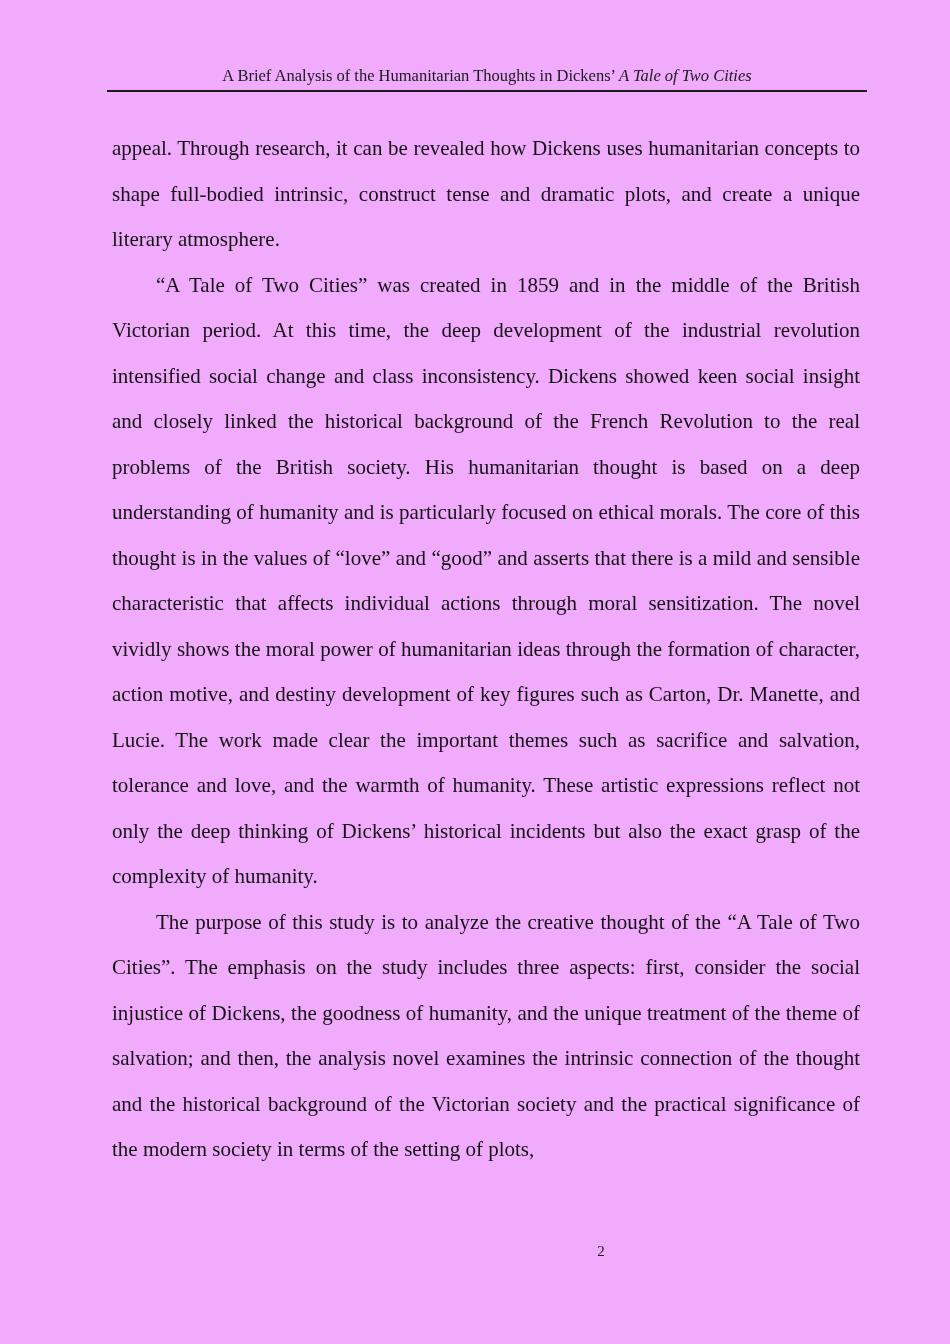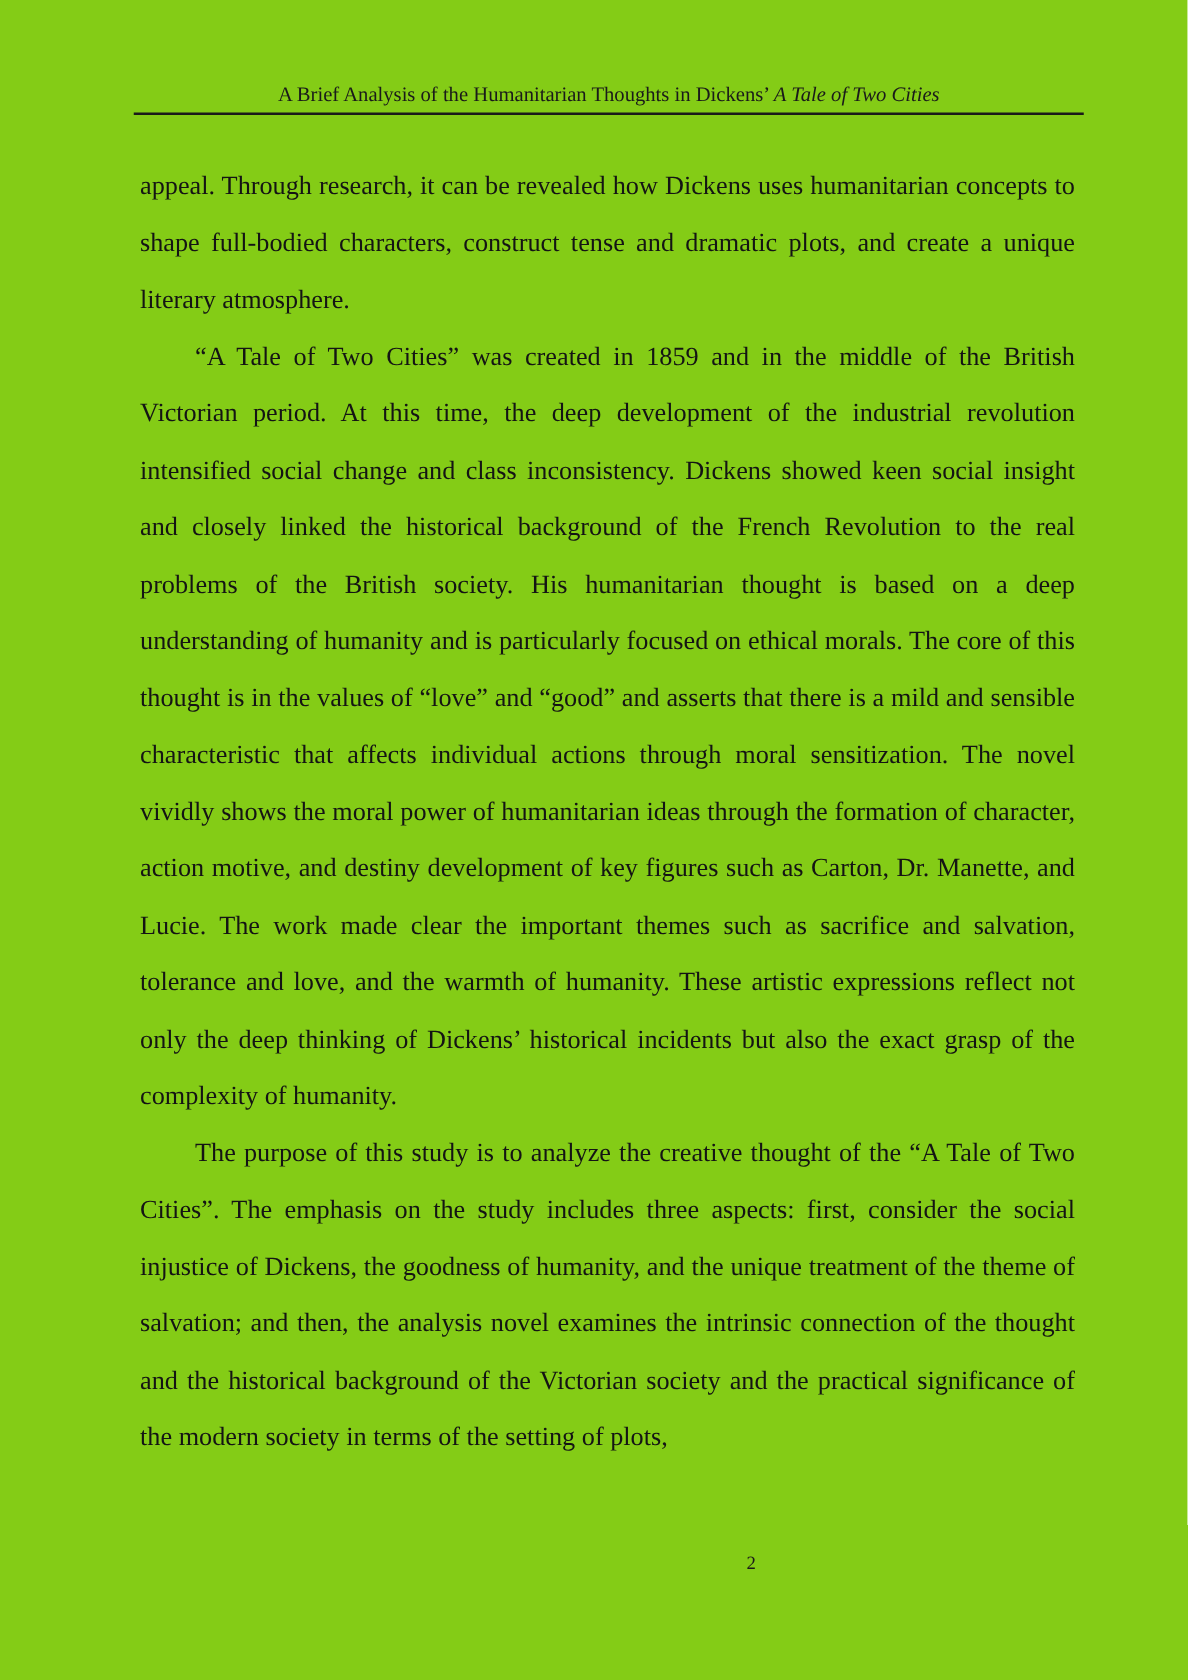--- a/index.html
+++ b/index.html
@@ -4,21 +4,21 @@
 <style>
   html, body {
     margin: 0;
     padding: 0;
     background: #ffffff;
   }
   .page {
     position: relative;
     width: 950px;
     height: 1344px;
-    background: #84cc16;
+    background: #f0abfc;
     font-family: "Liberation Serif", serif;
     color: #141414;
     overflow: hidden;
   }
   .page-header {
     position: absolute;
     top: 0;
     left: 107px;
     width: 760px;
     height: 92px;
@@ -70,21 +70,21 @@
 
 <div class="page">
 
   <header class="page-header">
     <div class="header-title">
       <span>A Brief Analysis of the Humanitarian Thoughts in Dickens’ </span><span class="italic">A Tale of Two Cities</span>
     </div>
   </header>
 
   <main class="doc-body">
-    <p>appeal. Through research, it can be revealed how Dickens uses humanitarian concepts to shape full-bodied characters, construct tense and dramatic plots, and create a unique literary atmosphere.</p>
+    <p>appeal. Through research, it can be revealed how Dickens uses humanitarian concepts to shape full-bodied intrinsic, construct tense and dramatic plots, and create a unique literary atmosphere.</p>
     <p class="indent">“A Tale of Two Cities” was created in 1859 and in the middle of the British Victorian period. At this time, the deep development of the industrial revolution intensified social change and class inconsistency. Dickens showed keen social insight and closely linked the historical background of the French Revolution to the real problems of the British society. His humanitarian thought is based on a deep understanding of humanity and is particularly focused on ethical morals. The core of this thought is in the values of “love” and “good” and asserts that there is a mild and sensible characteristic that affects individual actions through moral sensitization. The novel vividly shows the moral power of humanitarian ideas through the formation of character, action motive, and destiny development of key figures such as Carton, Dr. Manette, and Lucie. The work made clear the important themes such as sacrifice and salvation, tolerance and love, and the warmth of humanity. These artistic expressions reflect not only the deep thinking of Dickens’ historical incidents but also the exact grasp of the complexity of humanity.</p>
     <p class="indent">The purpose of this study is to analyze the creative thought of the “A Tale of Two Cities”. The emphasis on the study includes three aspects: first, consider the social injustice of Dickens, the goodness of humanity, and the unique treatment of the theme of salvation; and then, the analysis novel examines the intrinsic connection of the thought and the historical background of the Victorian society and the practical significance of the modern society in terms of the setting of plots,</p>
   </main>
 
   <footer>
     <span class="page-number">2</span>
   </footer>
 
 </div>
 

